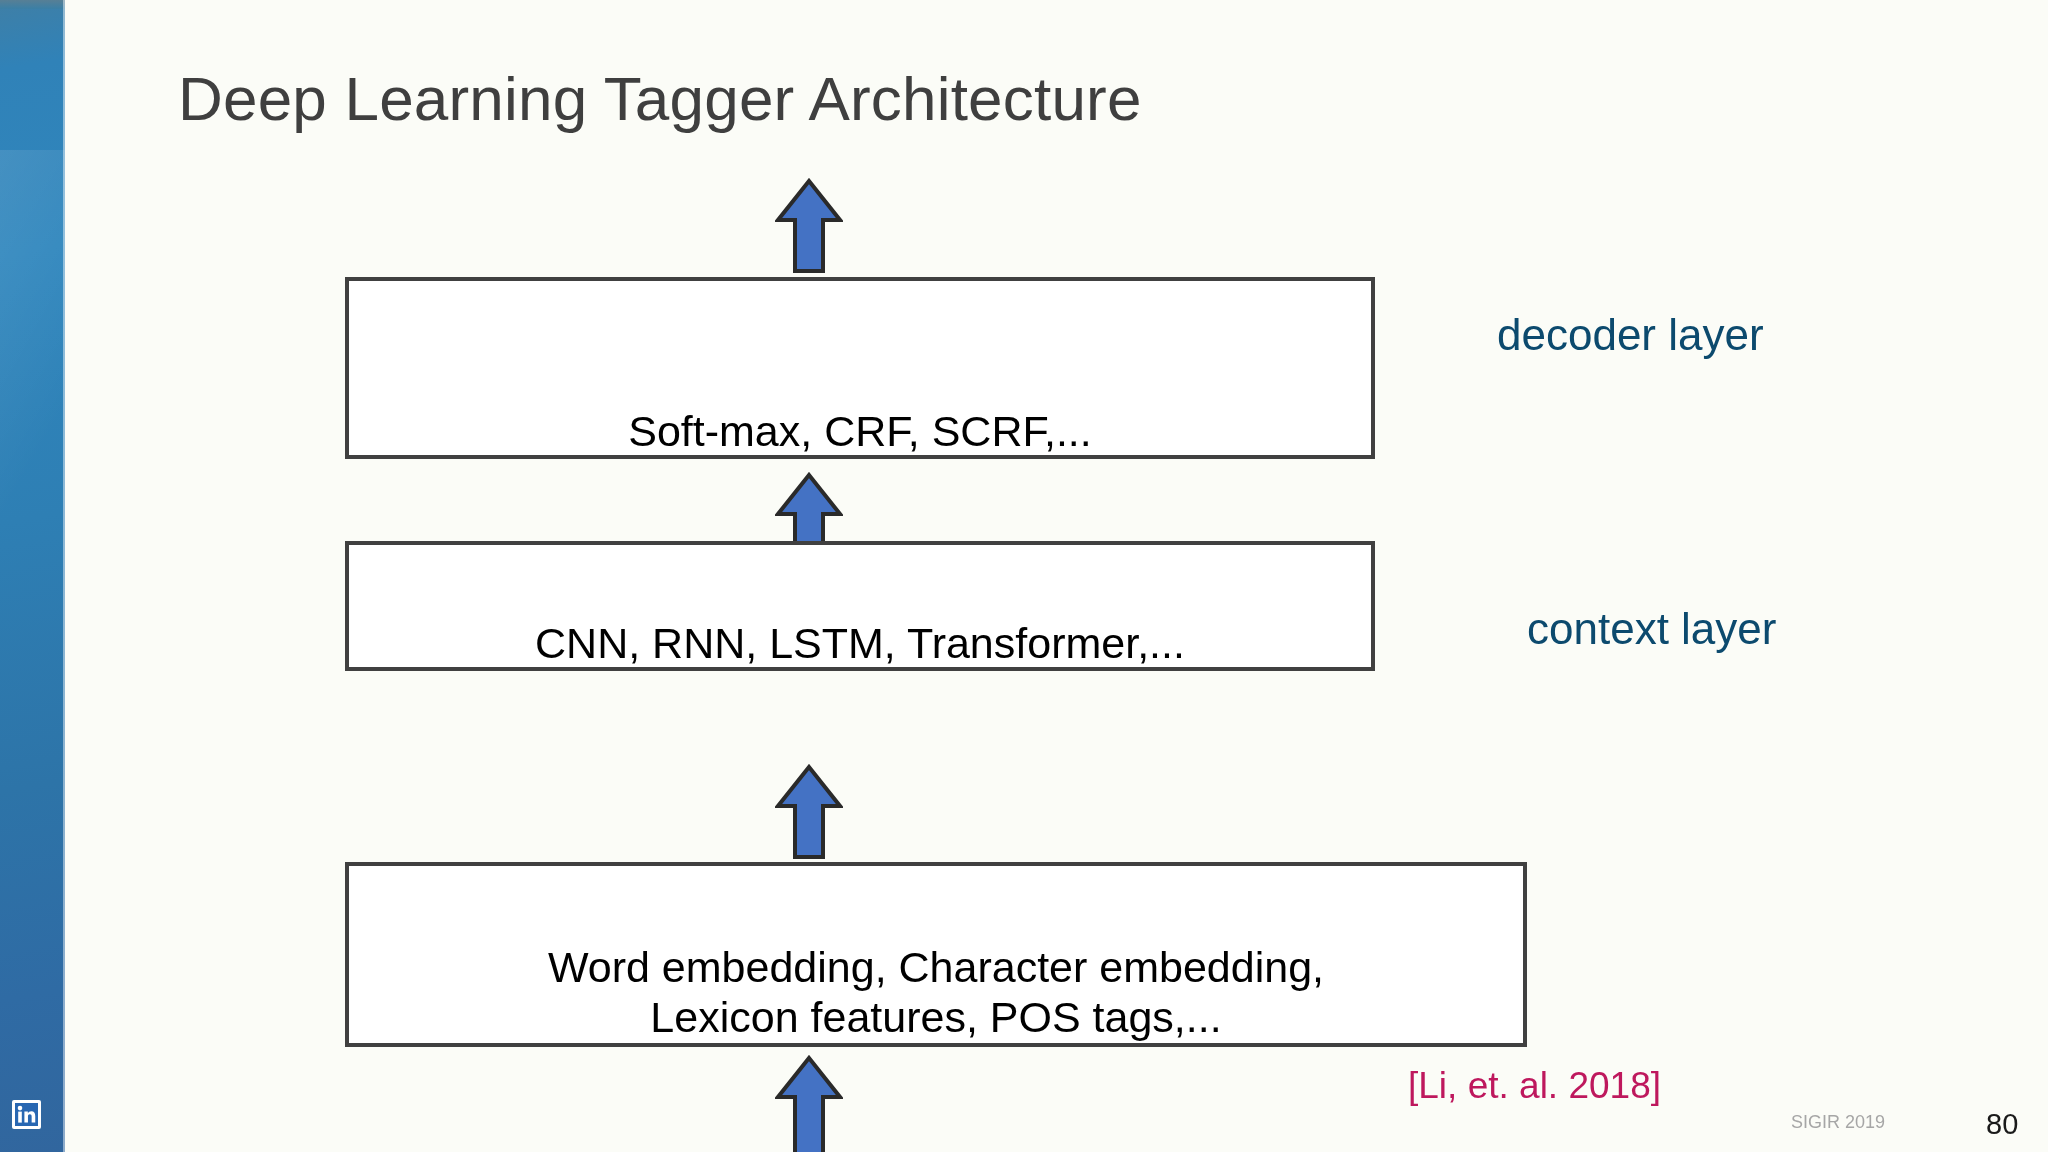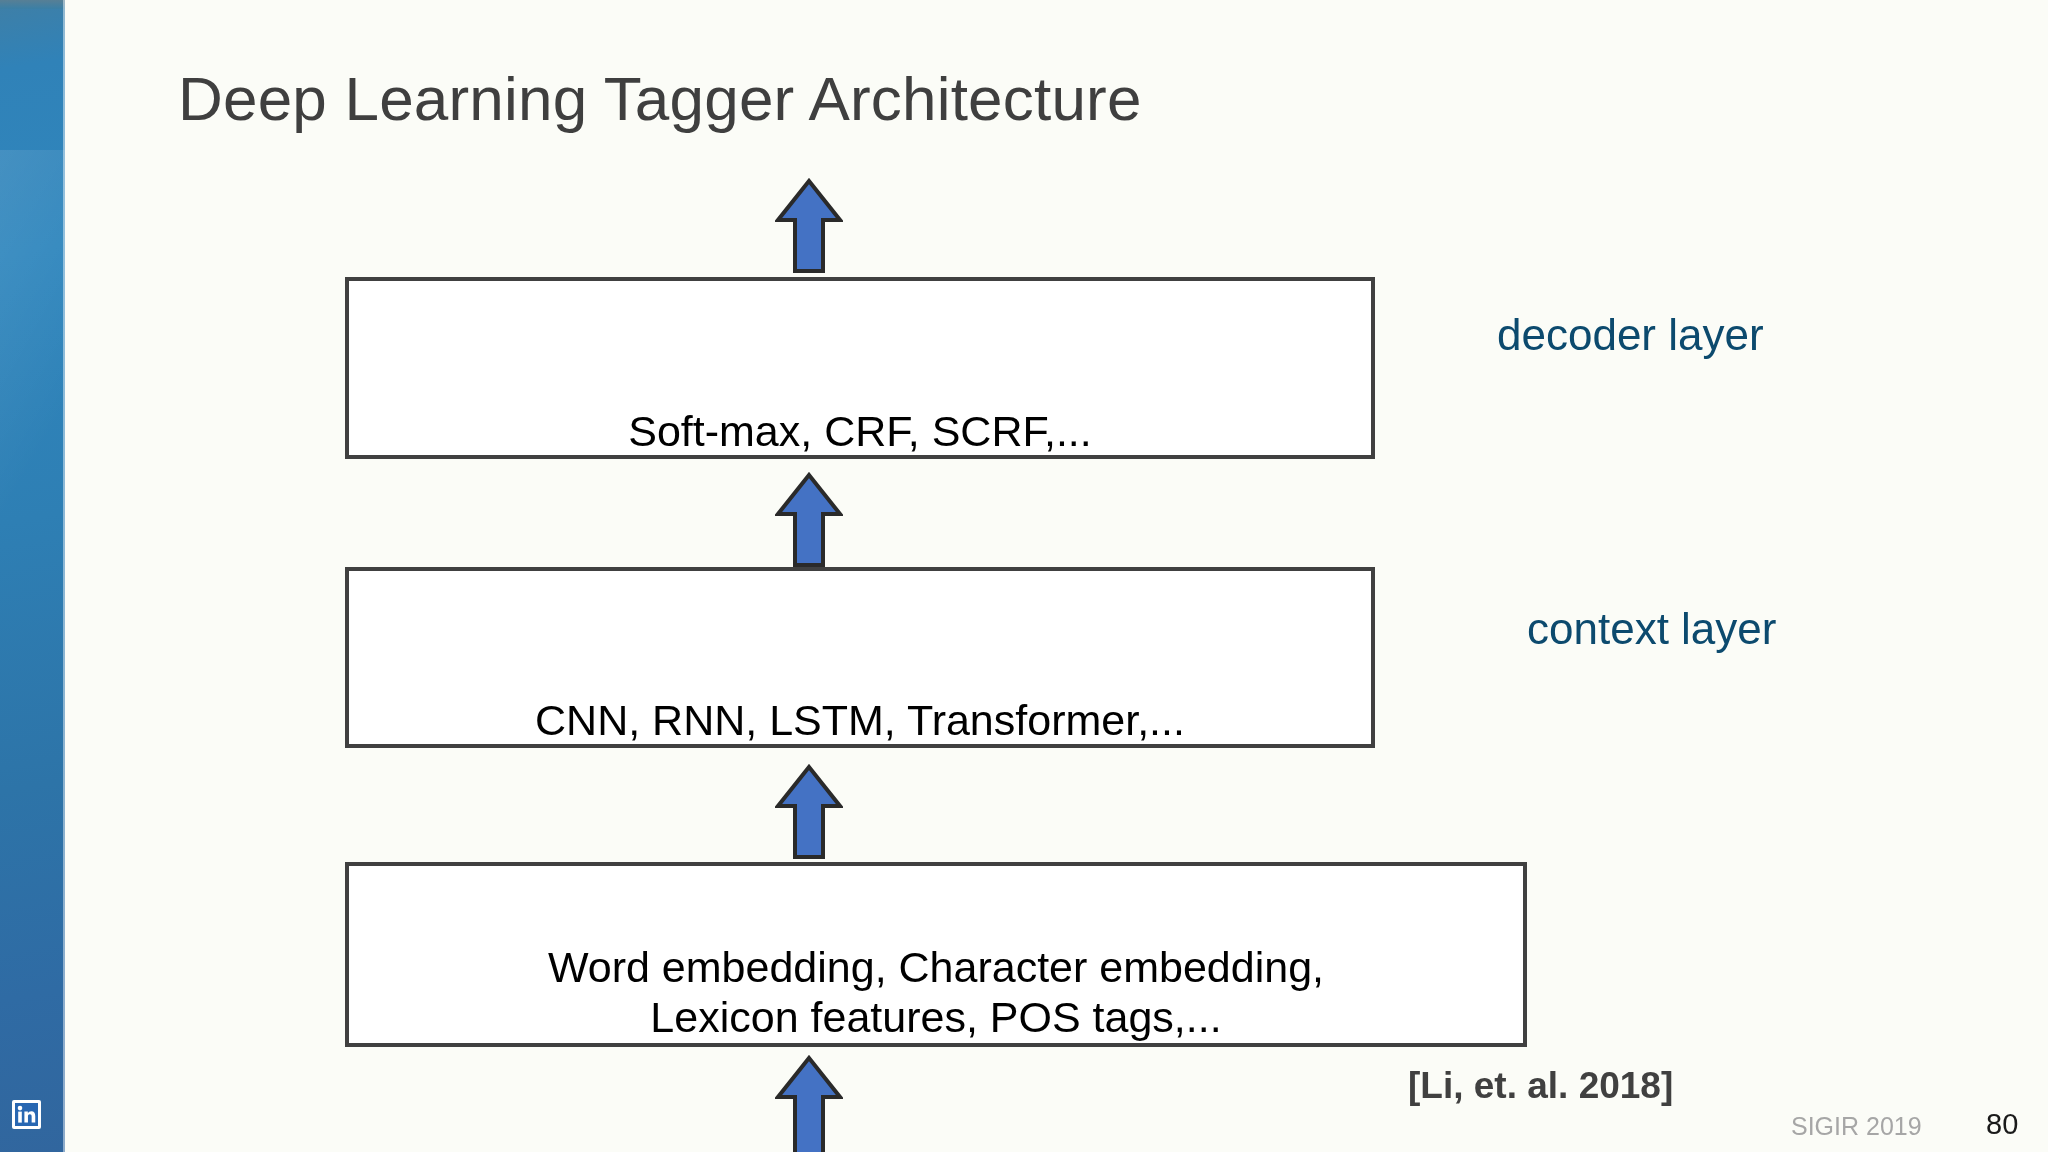--- a/index.html
+++ b/index.html
@@ -104,21 +104,21 @@
   .layer-box .box-text {
     color: #000000;
     font-size: 43px;
     line-height: 1.12;
     font-weight: 400;
     padding: 0 14px;
     white-space: pre-line;
   }
 
   #box-decoder { left: 345px; top: 277px;  width: 1030px; height: 182px; }
-  #box-context { left: 345px; top: 567px;  width: 1030px; height: 181px; }
+  #box-context { left: 345px; top: 541px;  width: 1030px; height: 130px; }
   #box-input   { left: 345px; top: 862px;  width: 1182px; height: 185px; }
 
   #box-input .box-text { line-height: 1.18; }
 
   
   .arrow {
     position: absolute;
     width: 68px;
   }
   .arrow svg { display: block; width: 100%; height: 100%; }
@@ -139,29 +139,28 @@
   #label-decoder { left: 1497px; top: 310px; }
   #label-context { left: 1527px; top: 604px; }
   #label-input   { left: 1524px; top: 896px; }
 
   
   .citation {
     position: absolute;
     left: 1408px;
     top: 1065px;
     font-size: 37px;
-    color: #404040;
-    white-space: nowrap;
-    font-weight: bold;
+    color: #be185d;
+    white-space: nowrap;
   }
   .footer-conf {
     position: absolute;
     left: 1791px;
     top: 1112px;
-    font-size: 25px;
+    font-size: 18px;
     color: #a6a6a6;
     white-space: nowrap;
   }
   .footer-page {
     position: absolute;
     left: 1986px;
     top: 1108px;
     font-size: 29px;
     color: #1a1a1a;
     white-space: nowrap;

